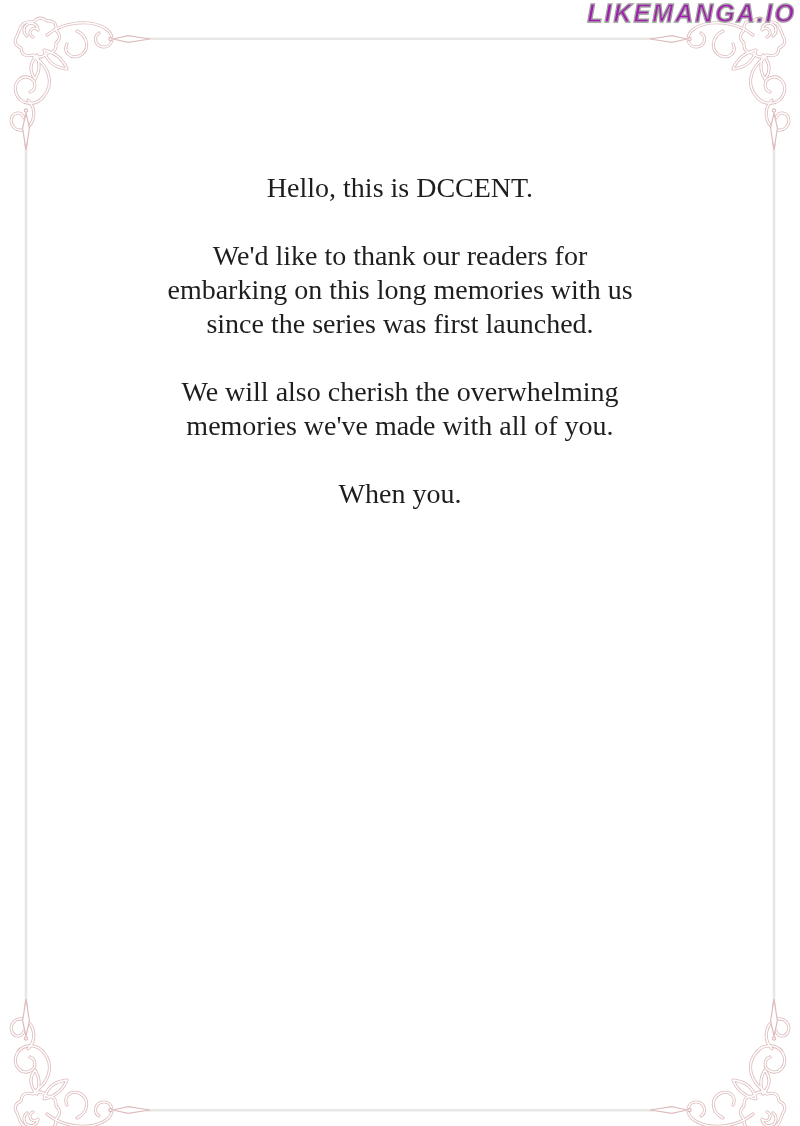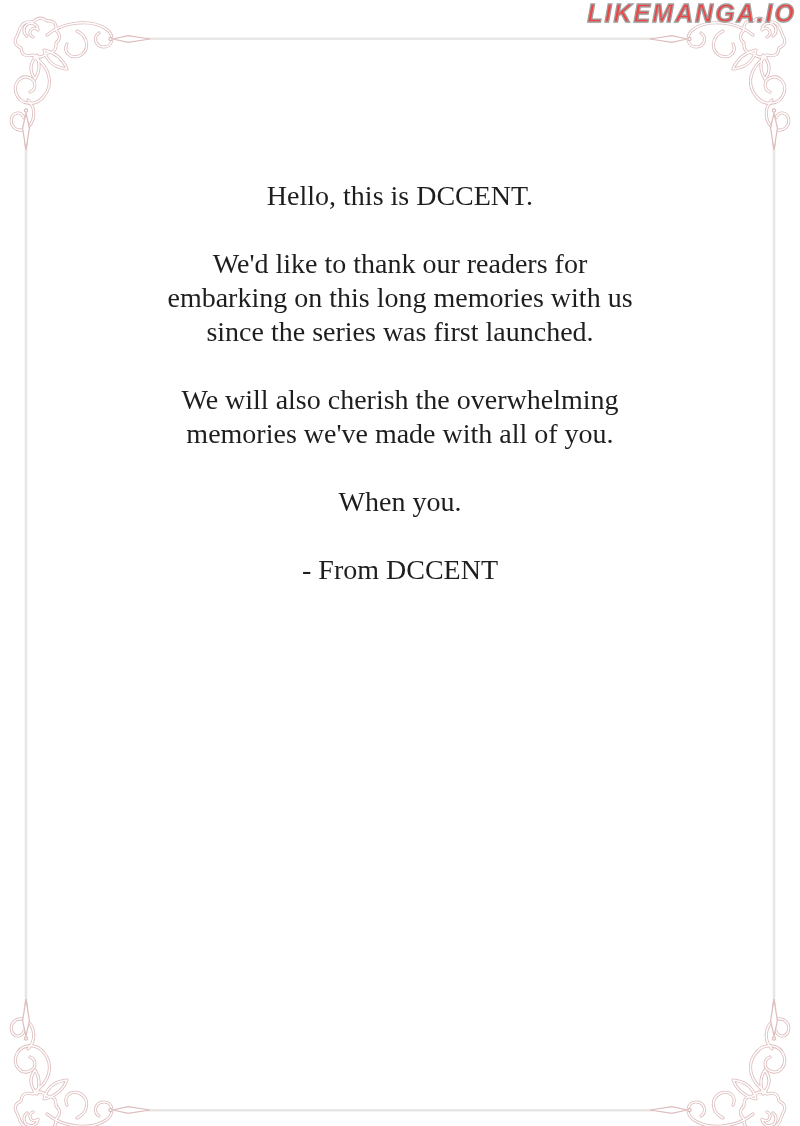--- a/index.html
+++ b/index.html
@@ -31,40 +31,40 @@
   .o2{fill:none;stroke:#ffffff;stroke-width:1.5;stroke-linecap:round;stroke-linejoin:round;}
   .spear{fill:#ffffff;stroke:var(--ornament);stroke-width:1.2;}
   .bline{stroke:var(--line);stroke-width:2.6;fill:none;}
   .watermark{
     position:absolute;
     top:-1px;right:4px;
     font-family:"Liberation Sans","DejaVu Sans",sans-serif;
     font-weight:bold;font-style:italic;
     font-size:25px;
     letter-spacing:2px;
-    color:#ef4444;
+    color:#a21caf;
     -webkit-text-stroke:1.3px var(--wm-outline);
     text-shadow:0 1px 1px rgba(180,150,150,.35);
     white-space:nowrap;
     z-index:3;
     text-align:center;
   }
   .message{
     position:absolute;
     left:50%;top:163px;
     transform:translateX(-50%);
     width:662px;
     text-align:center;
     font-size:28px;
     line-height:34px;
     color:var(--text);
     z-index:2;
   }
   .para{
-    margin:16px 0 34px 0;
+    margin:8px 0 34px 0;
     white-space:pre-line;
   }
 </style>
 </head>
 <body>
 
 <div class="page">
 
   <svg class="frame" viewBox="0 0 800 1126" xmlns="http://www.w3.org/2000/svg">
     <defs>
@@ -109,16 +109,15 @@
   <div class="watermark">LIKEMANGA.IO</div>
 
   <div class="message">
       <p class="para">Hello, this is DCCENT.</p>
       <p class="para">We'd like to thank our readers for
 embarking on this long memories with us
 since the series was first launched.</p>
       <p class="para">We will also cherish the overwhelming
 memories we've made with all of you.</p>
       <p class="para">When you.</p>
-      <p class="para">- From DCCENT</p>
     </div>
 
 </div>
 
 </body></html>

